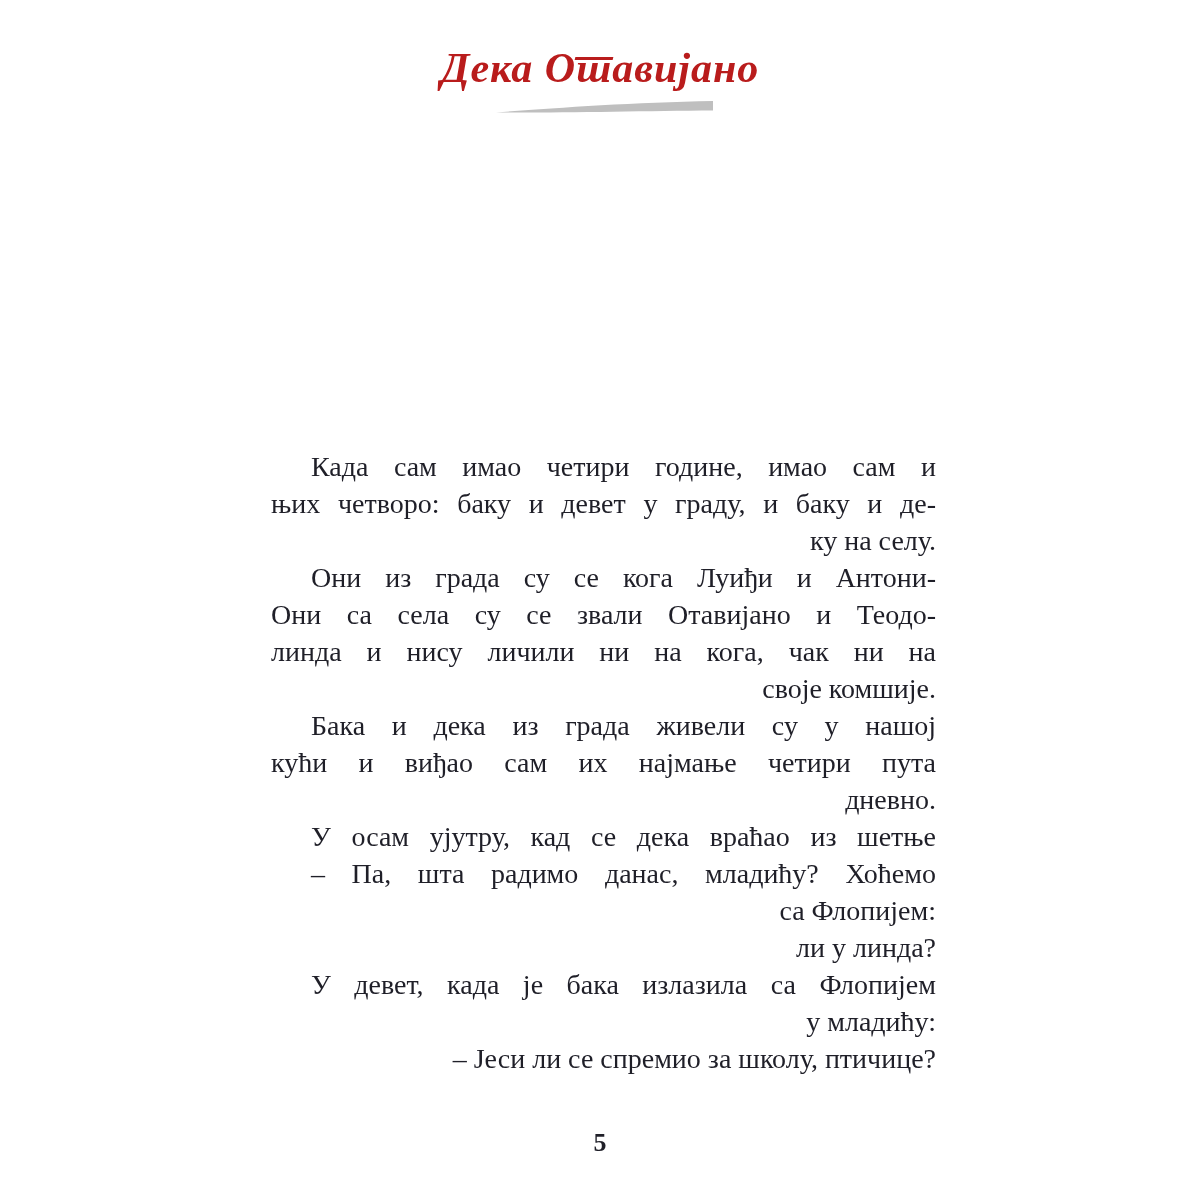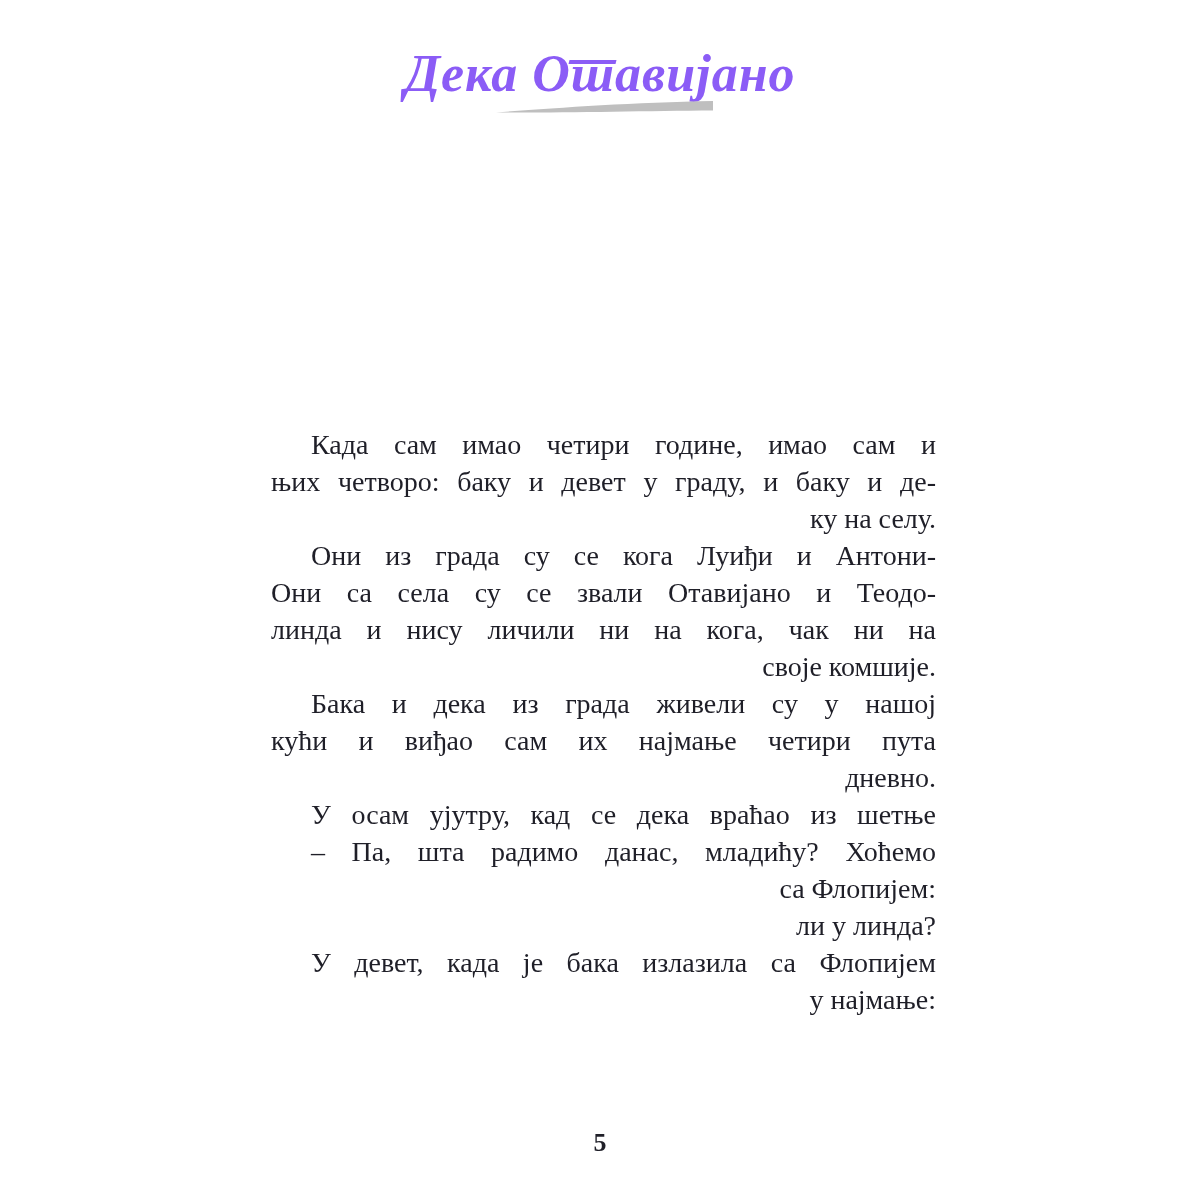--- a/index.html
+++ b/index.html
@@ -12,24 +12,24 @@
     font-family: "Liberation Serif", "DejaVu Serif", serif;
     color: #1f1f28;
     overflow: hidden;
   }
   .chapter-title {
     position: absolute;
     top: 44px;
     left: 0;
     width: 100%;
     text-align: center;
-    font-size: 52px;
+    font-size: 42px;
     font-weight: bold;
     font-style: italic;
-    color: #8b5cf6;
+    color: #b91c1c;
     letter-spacing: 1px;
   }
   .macron {
     position: relative;
     display: inline-block;
   }
   .macron::after {
     content: "";
     position: absolute;
     left: -4%;
@@ -42,21 +42,21 @@
   .swoosh {
     position: absolute;
     top: 98px;
     left: 494px;
     width: 222px;
     height: 20px;
   }
   .text-block {
     position: absolute;
     left: 271px;
-    top: 426px;
+    top: 448px;
     width: 665px;
     font-size: 28px;
     line-height: 37px;
   }
   .line {
     width: 100%;
     text-align: right;
     white-space: normal;
   }
   .line.justify {
@@ -100,18 +100,19 @@
     <div class="line justify">линда и нису личили ни на кога, чак ни на</div>
     <div class="line">своје комшије.</div>
     <div class="line indent justify">Бака и дека из града живели су у нашој</div>
     <div class="line justify">кући и виђао сам их најмање четири пута</div>
     <div class="line">дневно.</div>
     <div class="line indent justify">У осам ујутру, кад се дека враћао из шетње</div>
     <div class="line indent justify">– Па, шта радимо данас, младићу? Хоћемо</div>
     <div class="line">са Флопијем:</div>
     <div class="line">ли у линда?</div>
     <div class="line indent justify">У девет, када је бака излазила са Флопијем</div>
-    <div class="line">у најмање:</div>
+    <div class="line">у младићу:</div>
+    <div class="line indent">– Јеси ли се спремио за школу, птичице?</div>
   </div>
 
   <div class="page-number">5</div>
 
 </div>
 
 </body></html>

